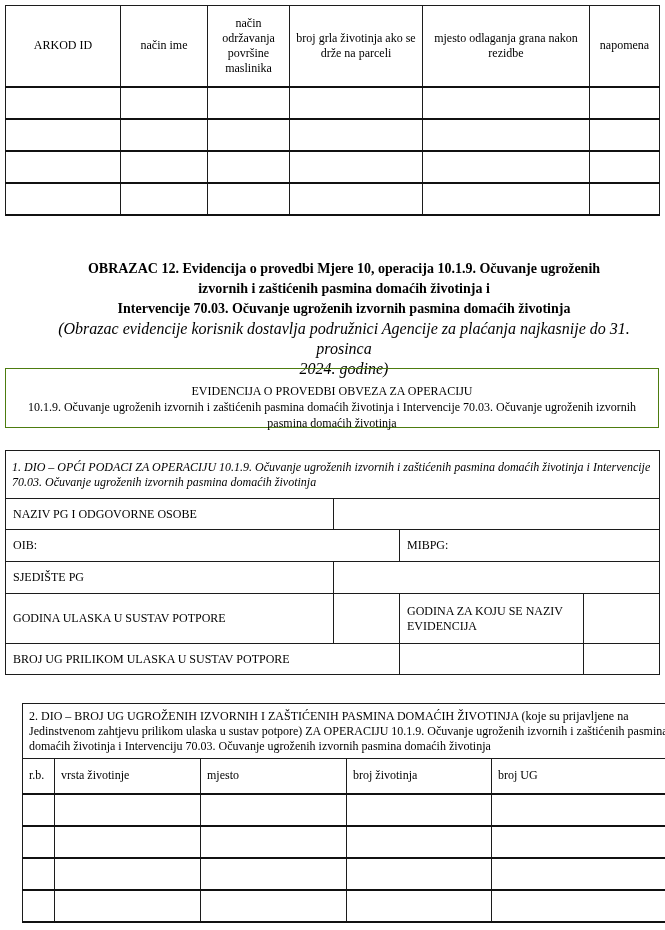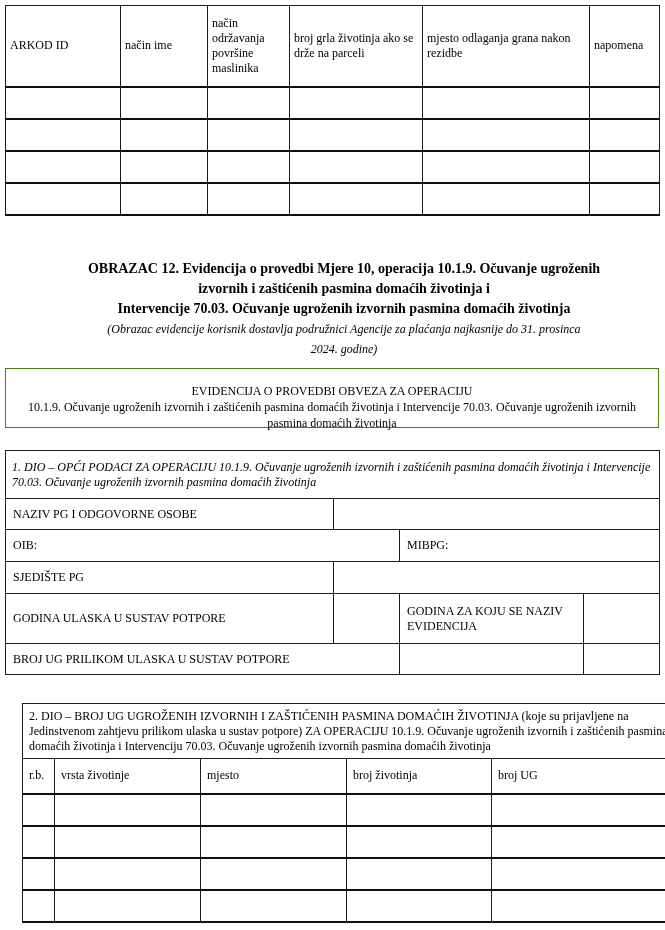--- a/index.html
+++ b/index.html
@@ -32,40 +32,41 @@
   
   tr.blank-row td {
     border-top: 2px solid #111;
     border-bottom: 2px solid #111;
   }
 
   
   #olive-table { position: absolute; top: 5px; left: 5px; }
   #olive-table td.hdr {
     height: 81px;
+    text-align: center;
     padding: 2px 4px;
   }
   #olive-table tr.blank-row td { height: 32px; }
 
   
   #title-block {
     position: absolute;
     top: 259px; left: 0;
     width: 658px;
     text-align: center;
     padding-left: 30px;
   }
   #title-block .t-line {
     font-weight: bold;
     font-size: 14px;
     line-height: 20px;
   }
   #title-block .s-line {
     font-style: italic;
-    font-size: 12px;
+    font-size: 16px;
     line-height: 20px;
   }
 
   
   #evid-box {
     position: absolute;
     top: 368px; left: 5px;
     width: 654px;
     height: 60px;
     border: 1px solid #4d7c0f;

